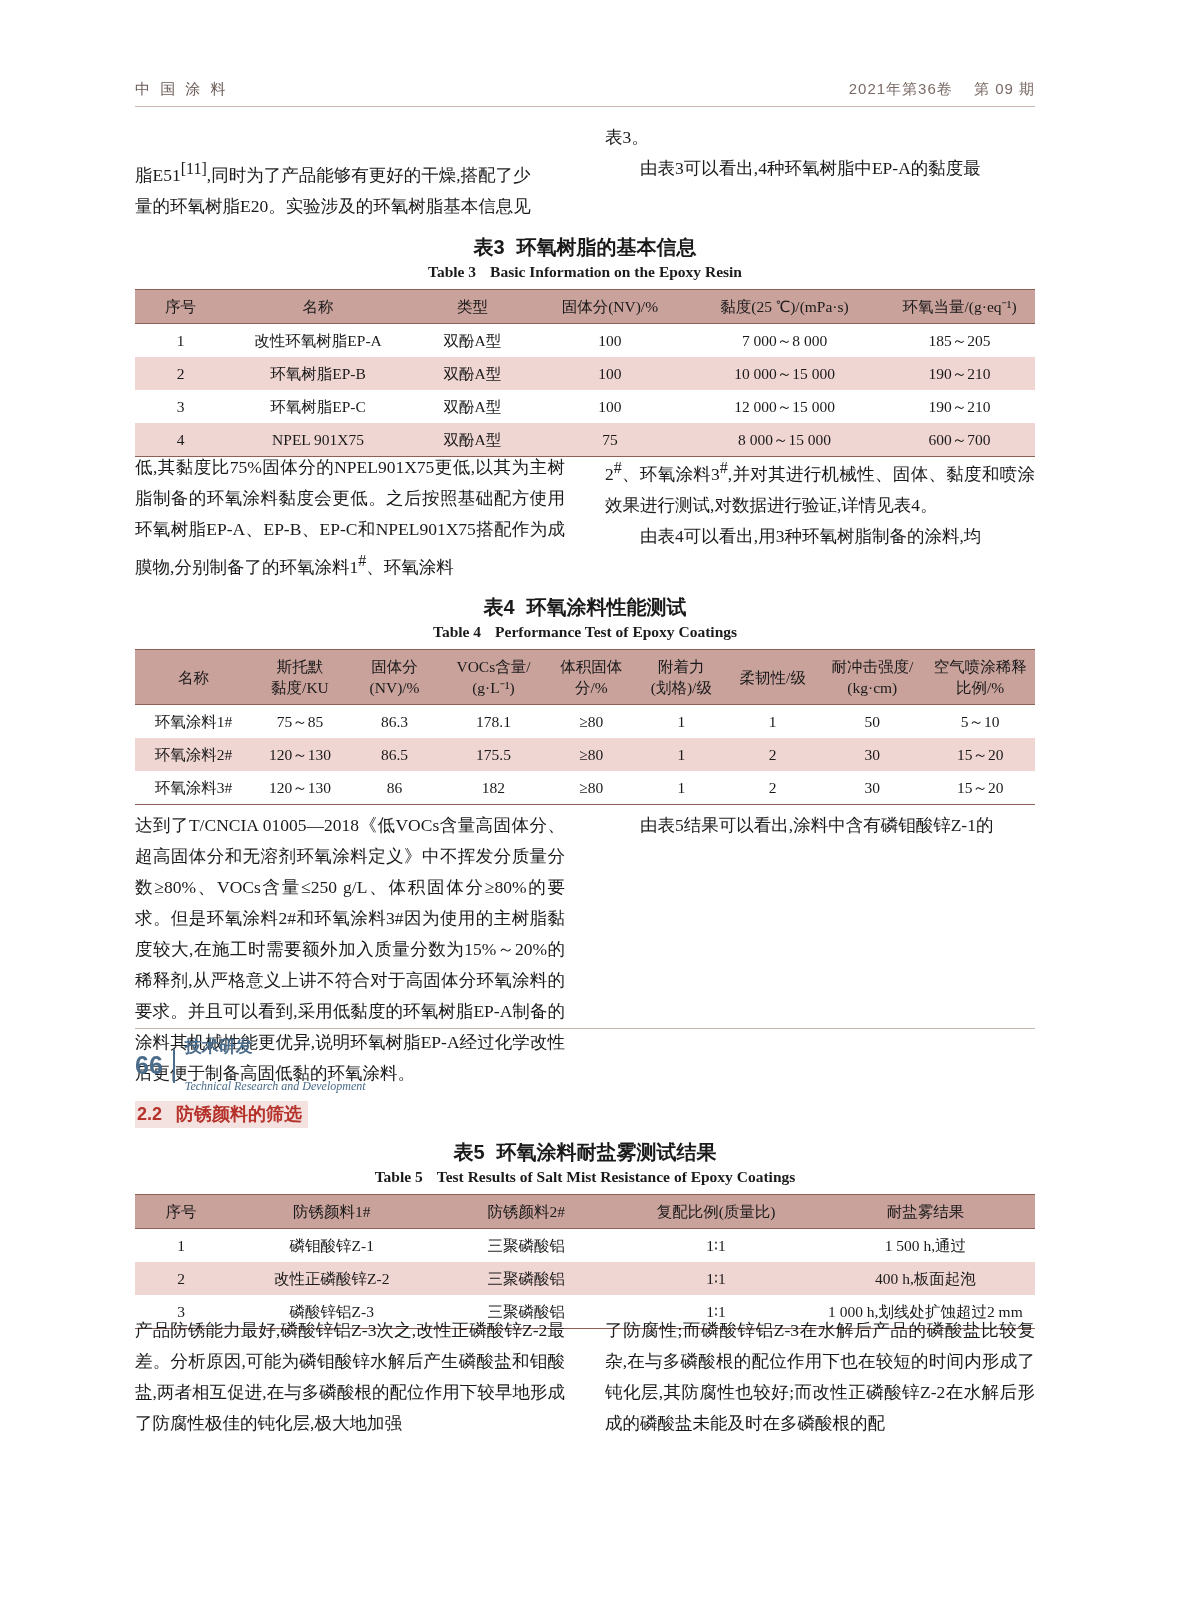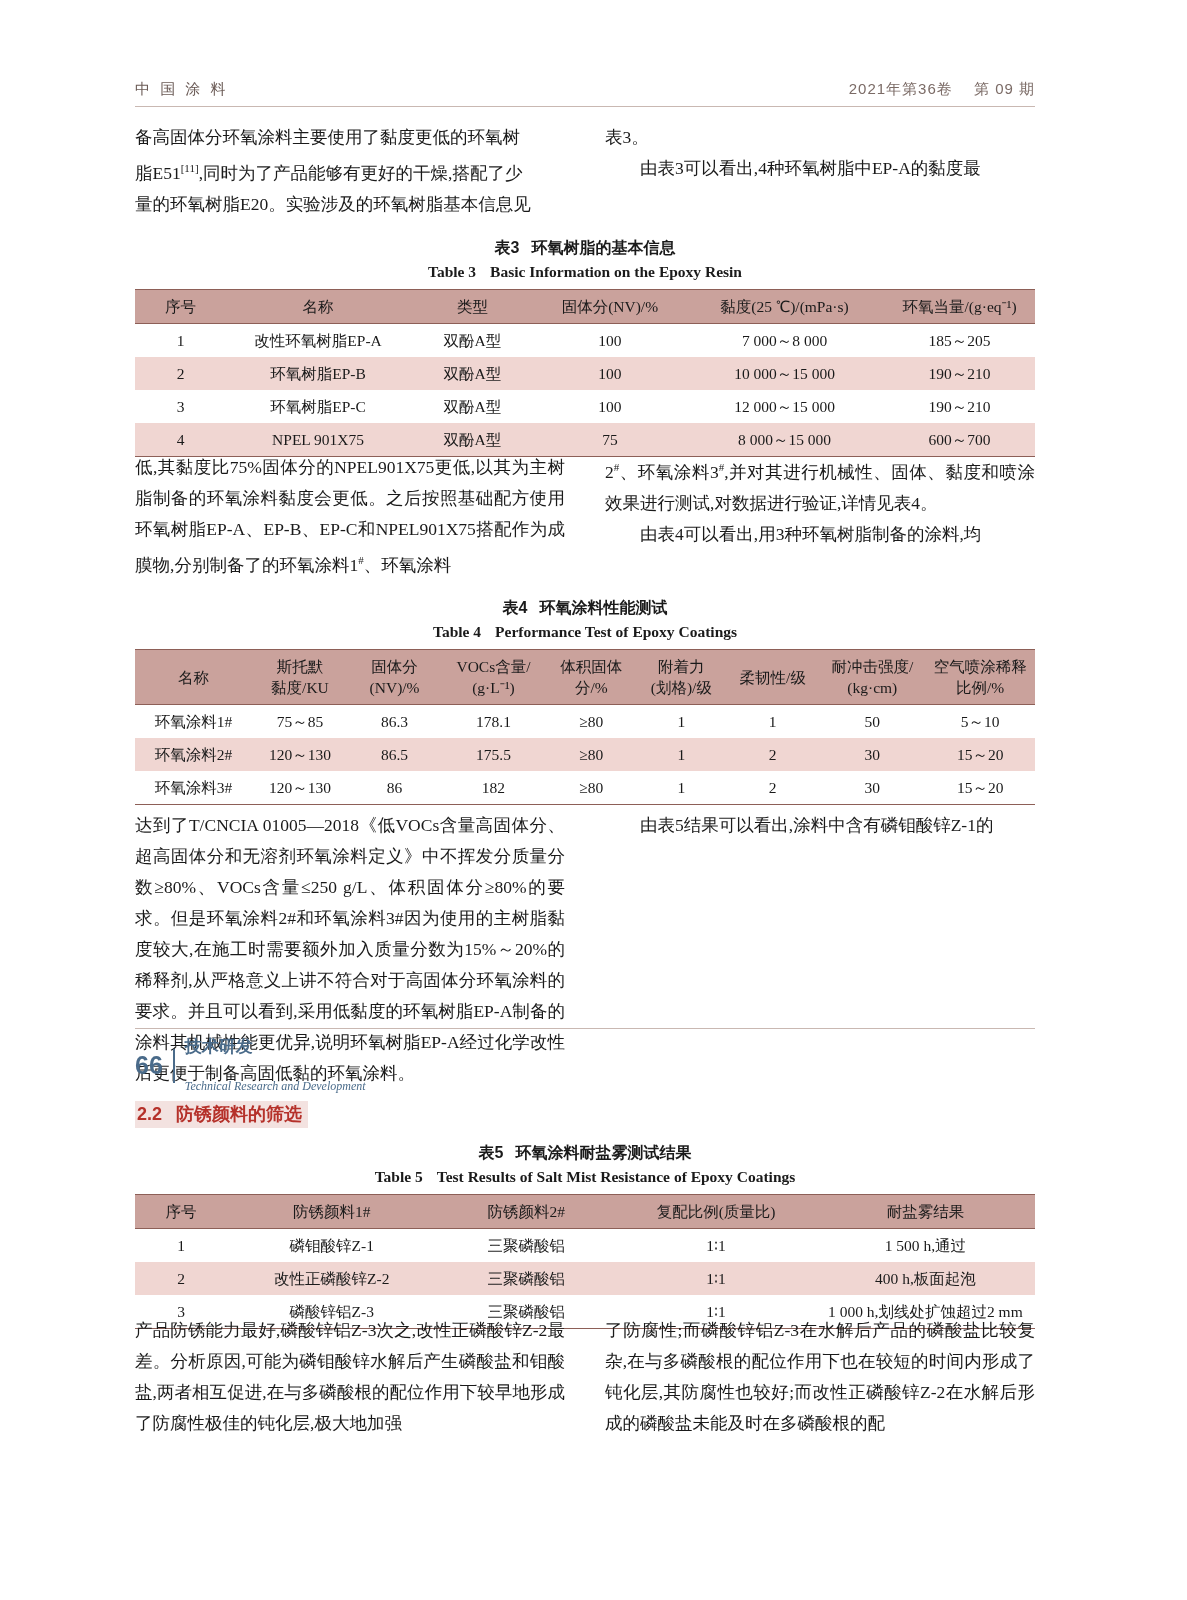--- a/index.html
+++ b/index.html
@@ -61,27 +61,27 @@
   }
   p.body {
     margin: 0 0 0 0;
     font-size: 17.5px;
     line-height: 31px;
     text-align: justify;
     text-justify: inter-ideograph;
     letter-spacing: 0px;
   }
   p.indent { text-indent: 2em; }
-  sup { font-size: 11px; vertical-align: super; }
+  sup { font-size: 16px; vertical-align: super; }
 
   
   .tbl-block { position: absolute; left: 135px; width: 900px; }
   .tbl-caption {
     text-align: center;
-    font-size: 16px;
+    font-size: 20px;
     font-weight: bold;
     line-height: 25px;
     font-family: "Liberation Sans", sans-serif;
   }
   .tbl-caption .num { margin-right: 12px; }
   .tbl-caption-en {
     text-align: center;
     font-size: 15.5px;
     font-weight: bold;
     line-height: 24px;
@@ -171,21 +171,21 @@
   <div class="header">
     <div class="left">中 国 涂 料</div>
     <div class="right">
       <span class="vol">2021年第36卷</span>
       <span>第 09 期</span>
     </div>
   </div>
 
   <div class="col-wrap two-col" style="top:122px;">
     <div class="col">
-      <p class="body"><span>备高固体分环氧涂料主要使用了黏度更低的环氧树</span><br><span>脂E51</span><sup>[11]</sup><span>,同时为了产品能够有更好的干燥,搭配了少</span><br><span>量的环氧树脂E20。实验涉及的环氧树脂基本信息见</span></p>
+      <p class="body"><br><span>脂E51</span><sup>[11]</sup><span>,同时为了产品能够有更好的干燥,搭配了少</span><br><span>量的环氧树脂E20。实验涉及的环氧树脂基本信息见</span></p>
     </div>
     <div class="col">
       <p class="body">表3。</p>
       <p class="body indent">由表3可以看出,4种环氧树脂中EP-A的黏度最</p>
     </div>
   </div>
 
   <div class="tbl-block" style="top:235px;">
     <div class="tbl-caption">
       <span class="num">表3</span><span>环氧树脂的基本信息</span>

